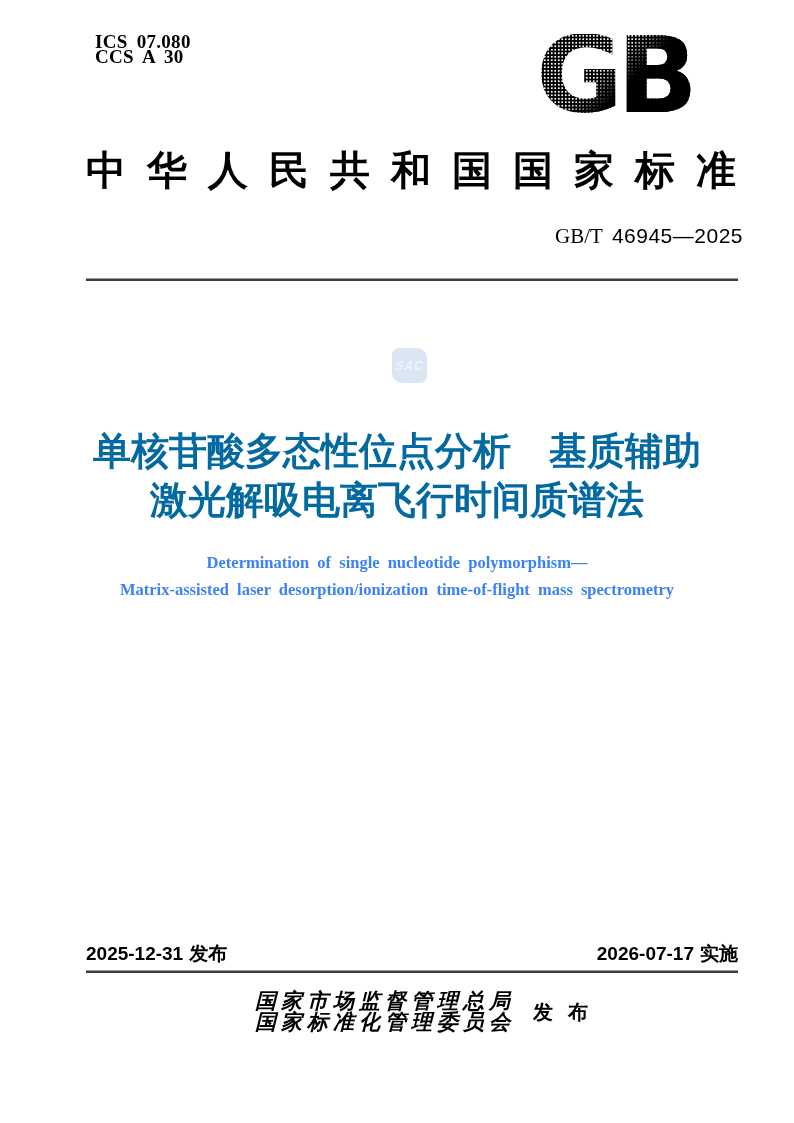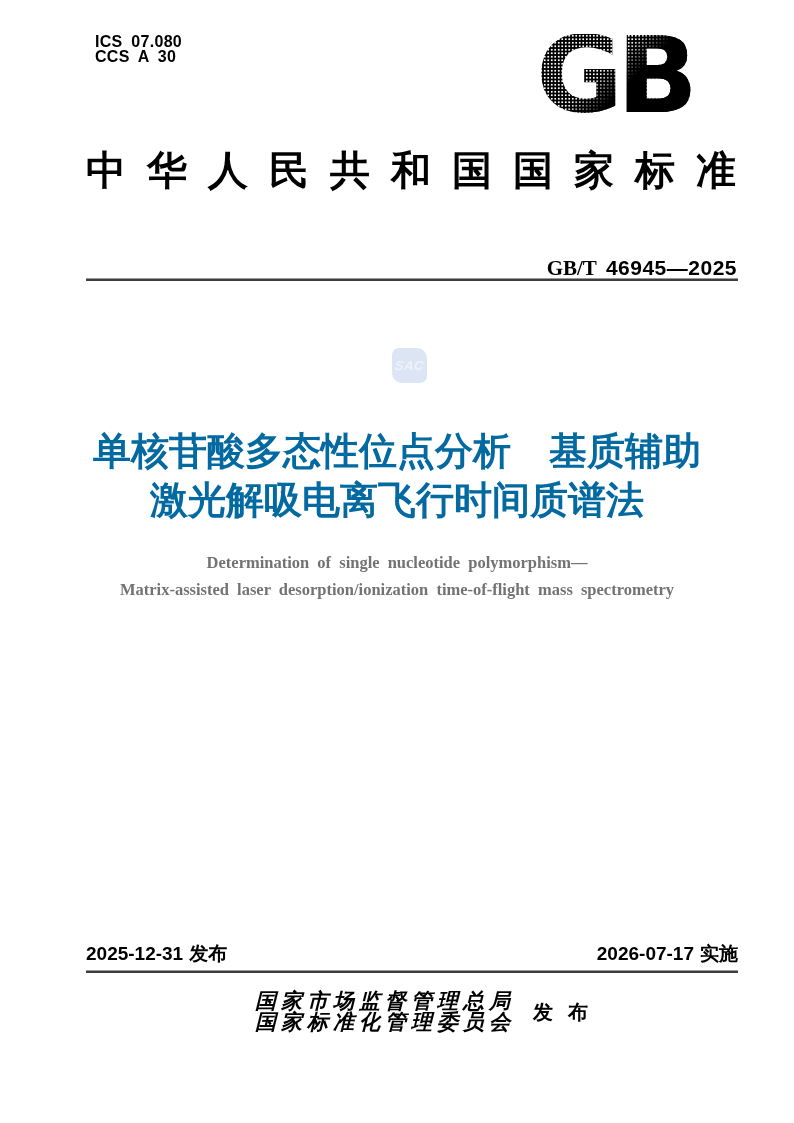--- a/index.html
+++ b/index.html
@@ -13,23 +13,23 @@
     overflow: hidden;
     font-family: "Liberation Serif", serif;
     color: #000;
   }
 
   
   .ics-block {
     position: absolute;
     left: 95px;
     top: 35px;
-    font-family: Liberation Sans, sans-serif;
-    font-weight: bold;
-    font-size: 16px;
+    font-family: Liberation Serif, serif;
+    font-weight: bold;
+    font-size: 19px;
     line-height: 14.5px;
     word-spacing: 4px;
     letter-spacing: 0.3px;
   }
 
   
   .gb-logo {
     position: absolute;
     left: 536px;
     top: 34px;
@@ -67,25 +67,24 @@
     font-size: 40px;
     line-height: 44px;
     letter-spacing: 21px;
     white-space: nowrap;
   }
 
   
   .std-number {
     position: absolute;
     top: 224px;
-    right: 57px;
+    right: 51px;
     font-size: 21px;
-    font-weight: bold;
-    white-space: nowrap;
-    margin-top: 32px;
+    font-weight: normal;
+    white-space: nowrap;
   }
   .std-number .prefix { font-family: "Liberation Serif", serif; }
   .std-number .digits { font-family: "Liberation Sans", sans-serif; margin-left: 9px; letter-spacing: 0.5px; }
 
   .rule {
     position: absolute;
     left: 86px;
     width: 652px;
     height: 3px;
     background: #3d3d3d;
@@ -136,21 +135,21 @@
     position: absolute;
     top: 549px;
     left: 0;
     width: 100%;
     text-align: center;
     font-family: "Liberation Serif", serif;
     font-weight: bold;
     font-size: 16.5px;
     line-height: 27px;
     word-spacing: 4px;
-    color: #737373;
+    color: #3b82f6;
   }
 
   
   .dates-row {
     position: absolute;
     top: 943px;
     left: 86px;
     width: 652px;
     display: flex;
     justify-content: space-between;

